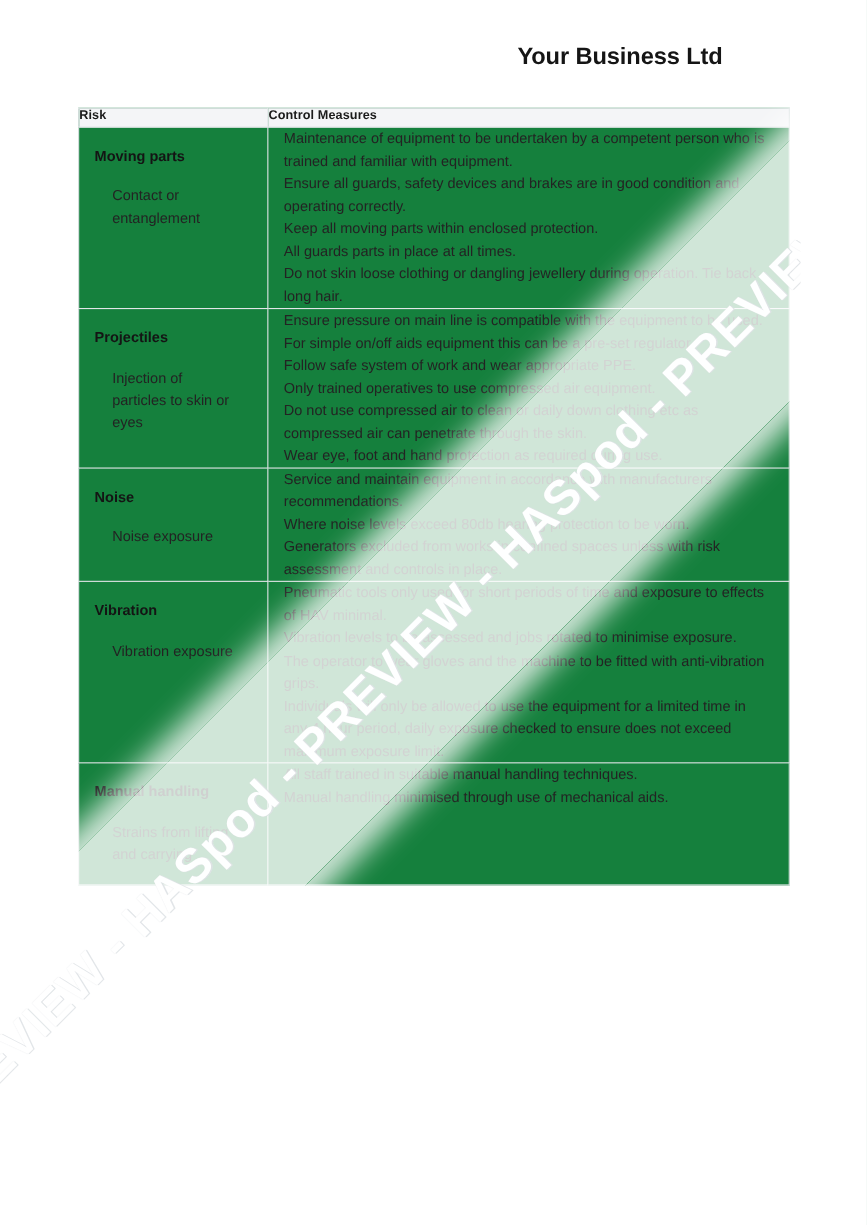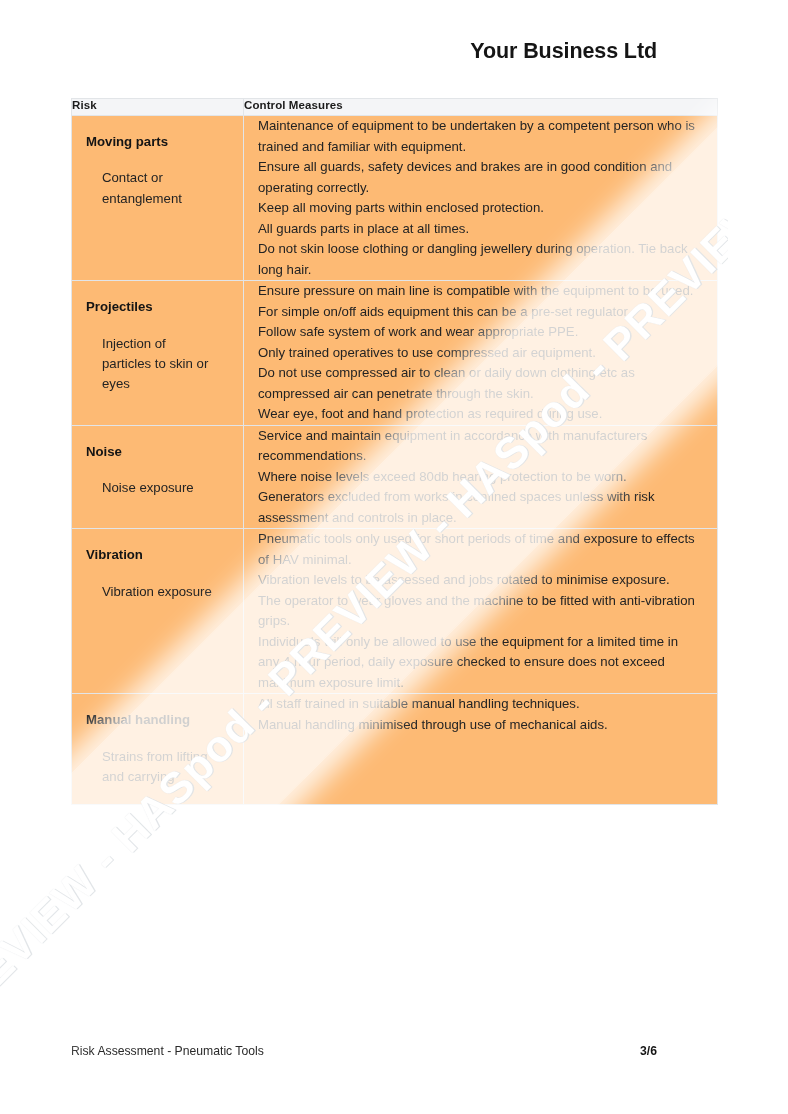--- a/index.html
+++ b/index.html
@@ -39,21 +39,21 @@
   }
 
   
   .risk-table {
     position: absolute;
     left: 71px;
     top: 98px;
     width: 646px;
     border: 1px solid #e2e5e8;
     border-collapse: collapse;
-    background: #fdba74;
+    background: #15803d;
     table-layout: fixed;
   }
   .risk-table th,
   .risk-table td {
     border: 1px solid #e2e5e8;
     vertical-align: top;
     padding: 0;
   }
   .risk-table col.c-risk   { width: 172px; }
   .risk-table col.c-ctrl   { width: 474px; }
@@ -246,24 +246,20 @@
           <td class="ctrl-cell">
             <ul class="ctrl-list">
               <li>All staff trained in suitable manual handling techniques.</li>
               <li>Manual handling minimised through use of mechanical aids.</li>
             </ul>
           </td>
         </tr>
       </tbody>
   </table>
 
-  <div class="doc-footer">
-    <div class="footer-title">Risk Assessment - Pneumatic Tools</div>
-    <div class="footer-page">3/6</div>
-  </div>
 
   <div class="watermark-layer">
     <div class="watermark-band">
       <div class="watermark-text">HASpod - PREVIEW - HASpod - PREVIEW - HASpod - PREVIEW - HASpod - PREVIEW - HASpod - PREVIEW - HASpod - PREVIEW -</div>
     </div>
   </div>
 
 </div>
 
 </body></html>

